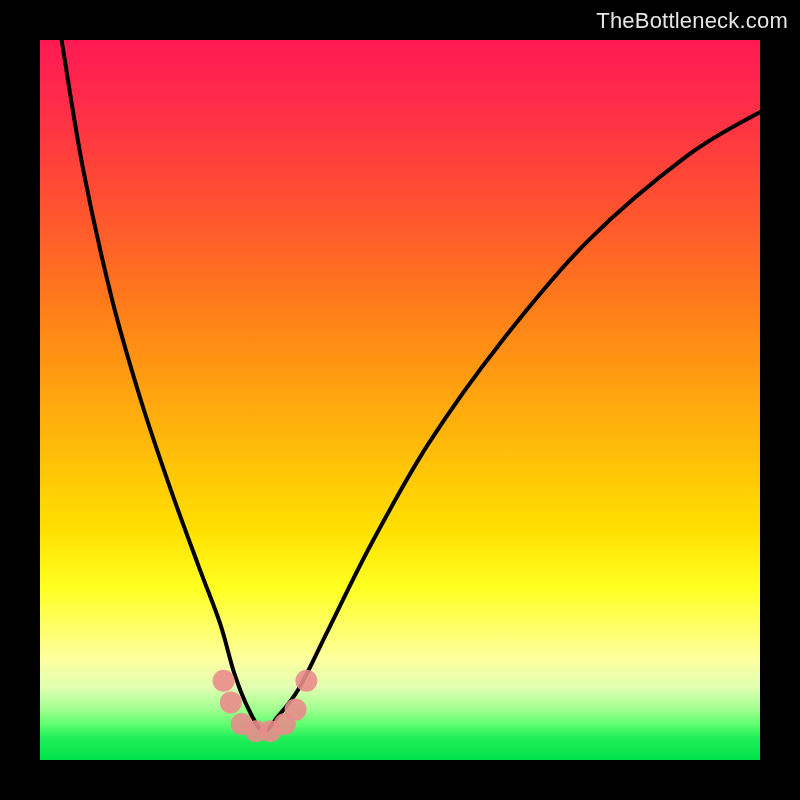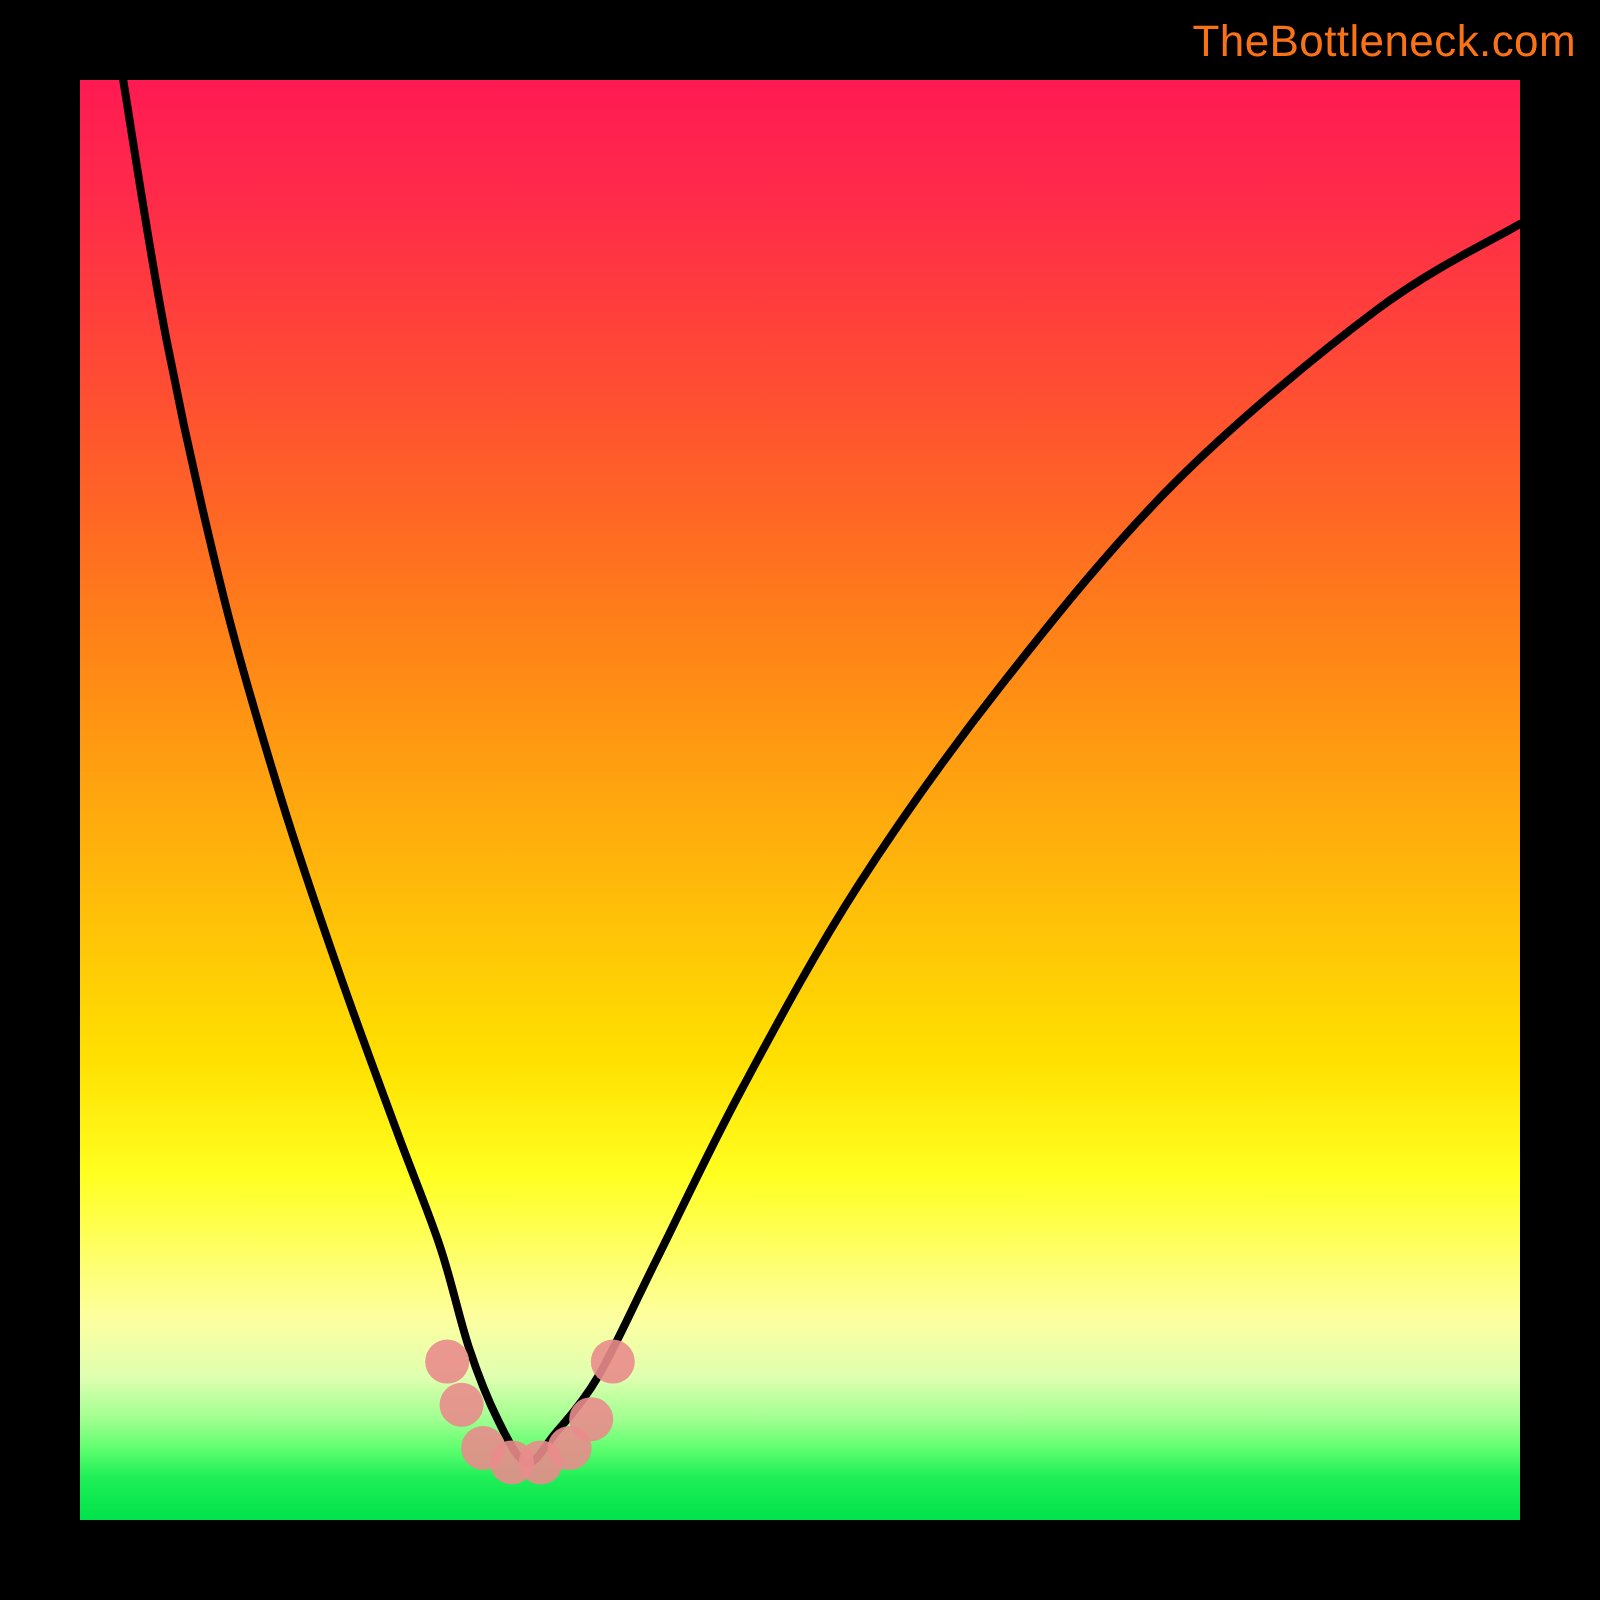--- a/index.html
+++ b/index.html
@@ -33,21 +33,21 @@
       #20ef58 97%,
       #00e24a 100%
     );
   }
   .watermark {
     position: absolute;
     top: 8px;
     right: 12px;
     font-family: Arial, sans-serif;
     font-size: 22px;
-    color: #f97316;
+    color: #e5e5e5;
     font-weight: 400;
     letter-spacing: 0.2px;
   }
   svg.curves {
     position: absolute;
     left: 0;
     top: 0;
     width: 720px;
     height: 720px;
     overflow: visible;

